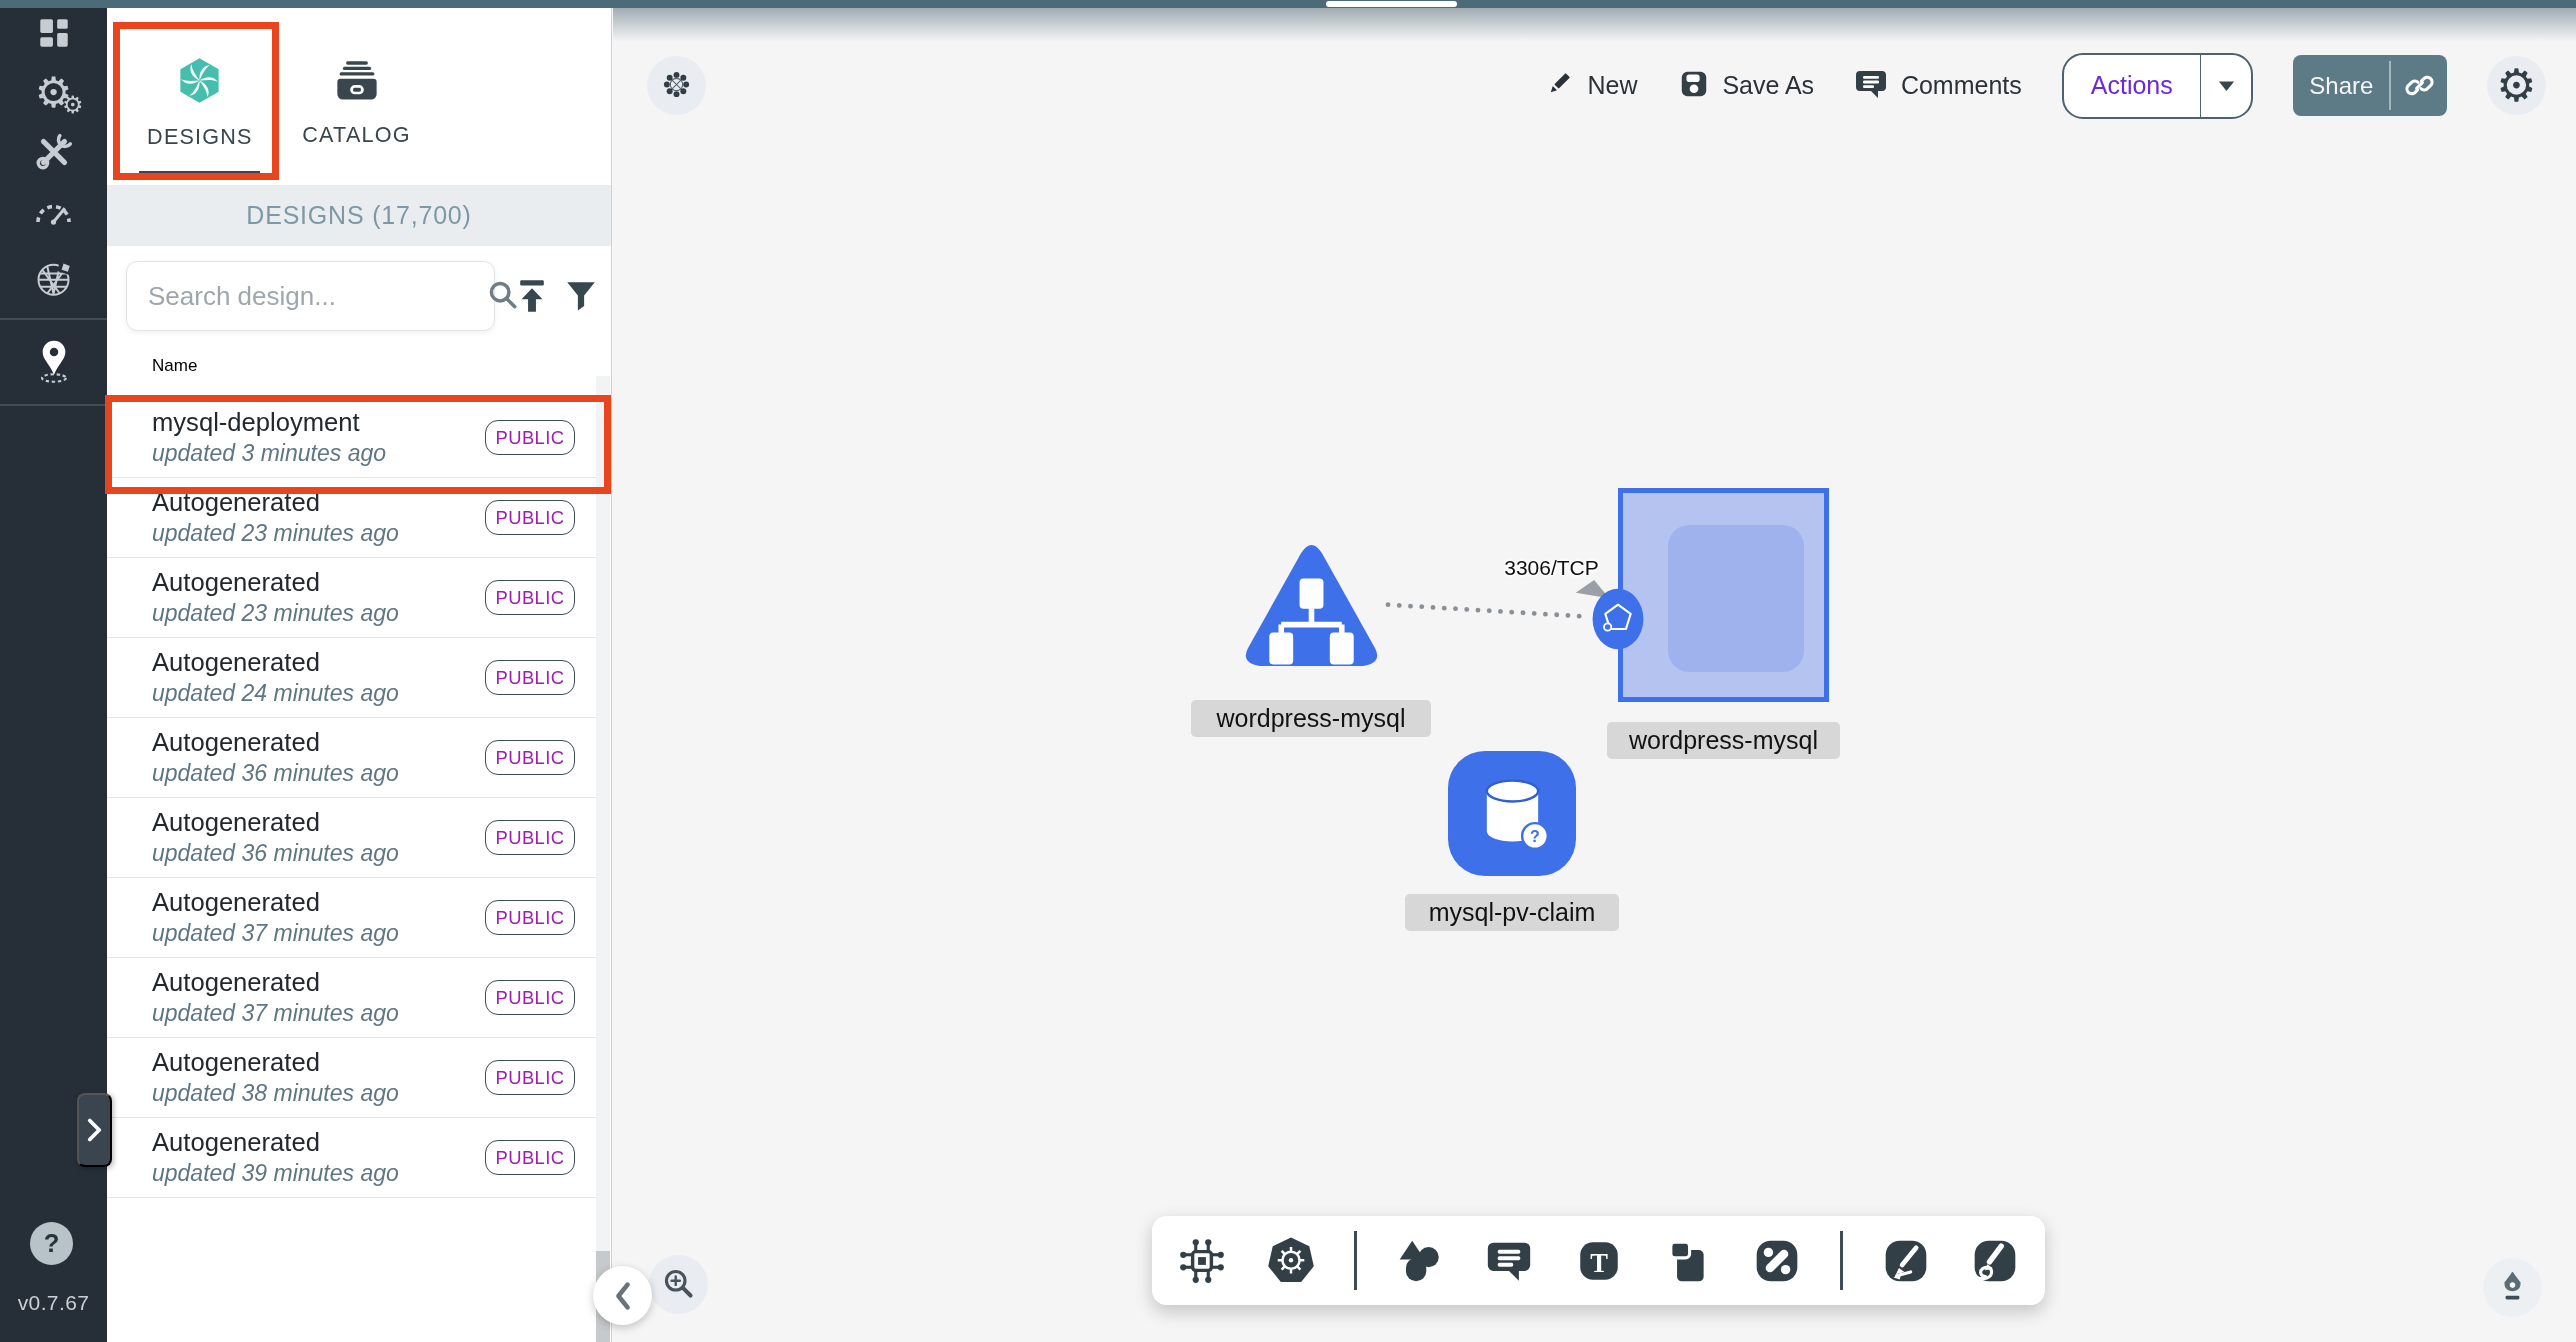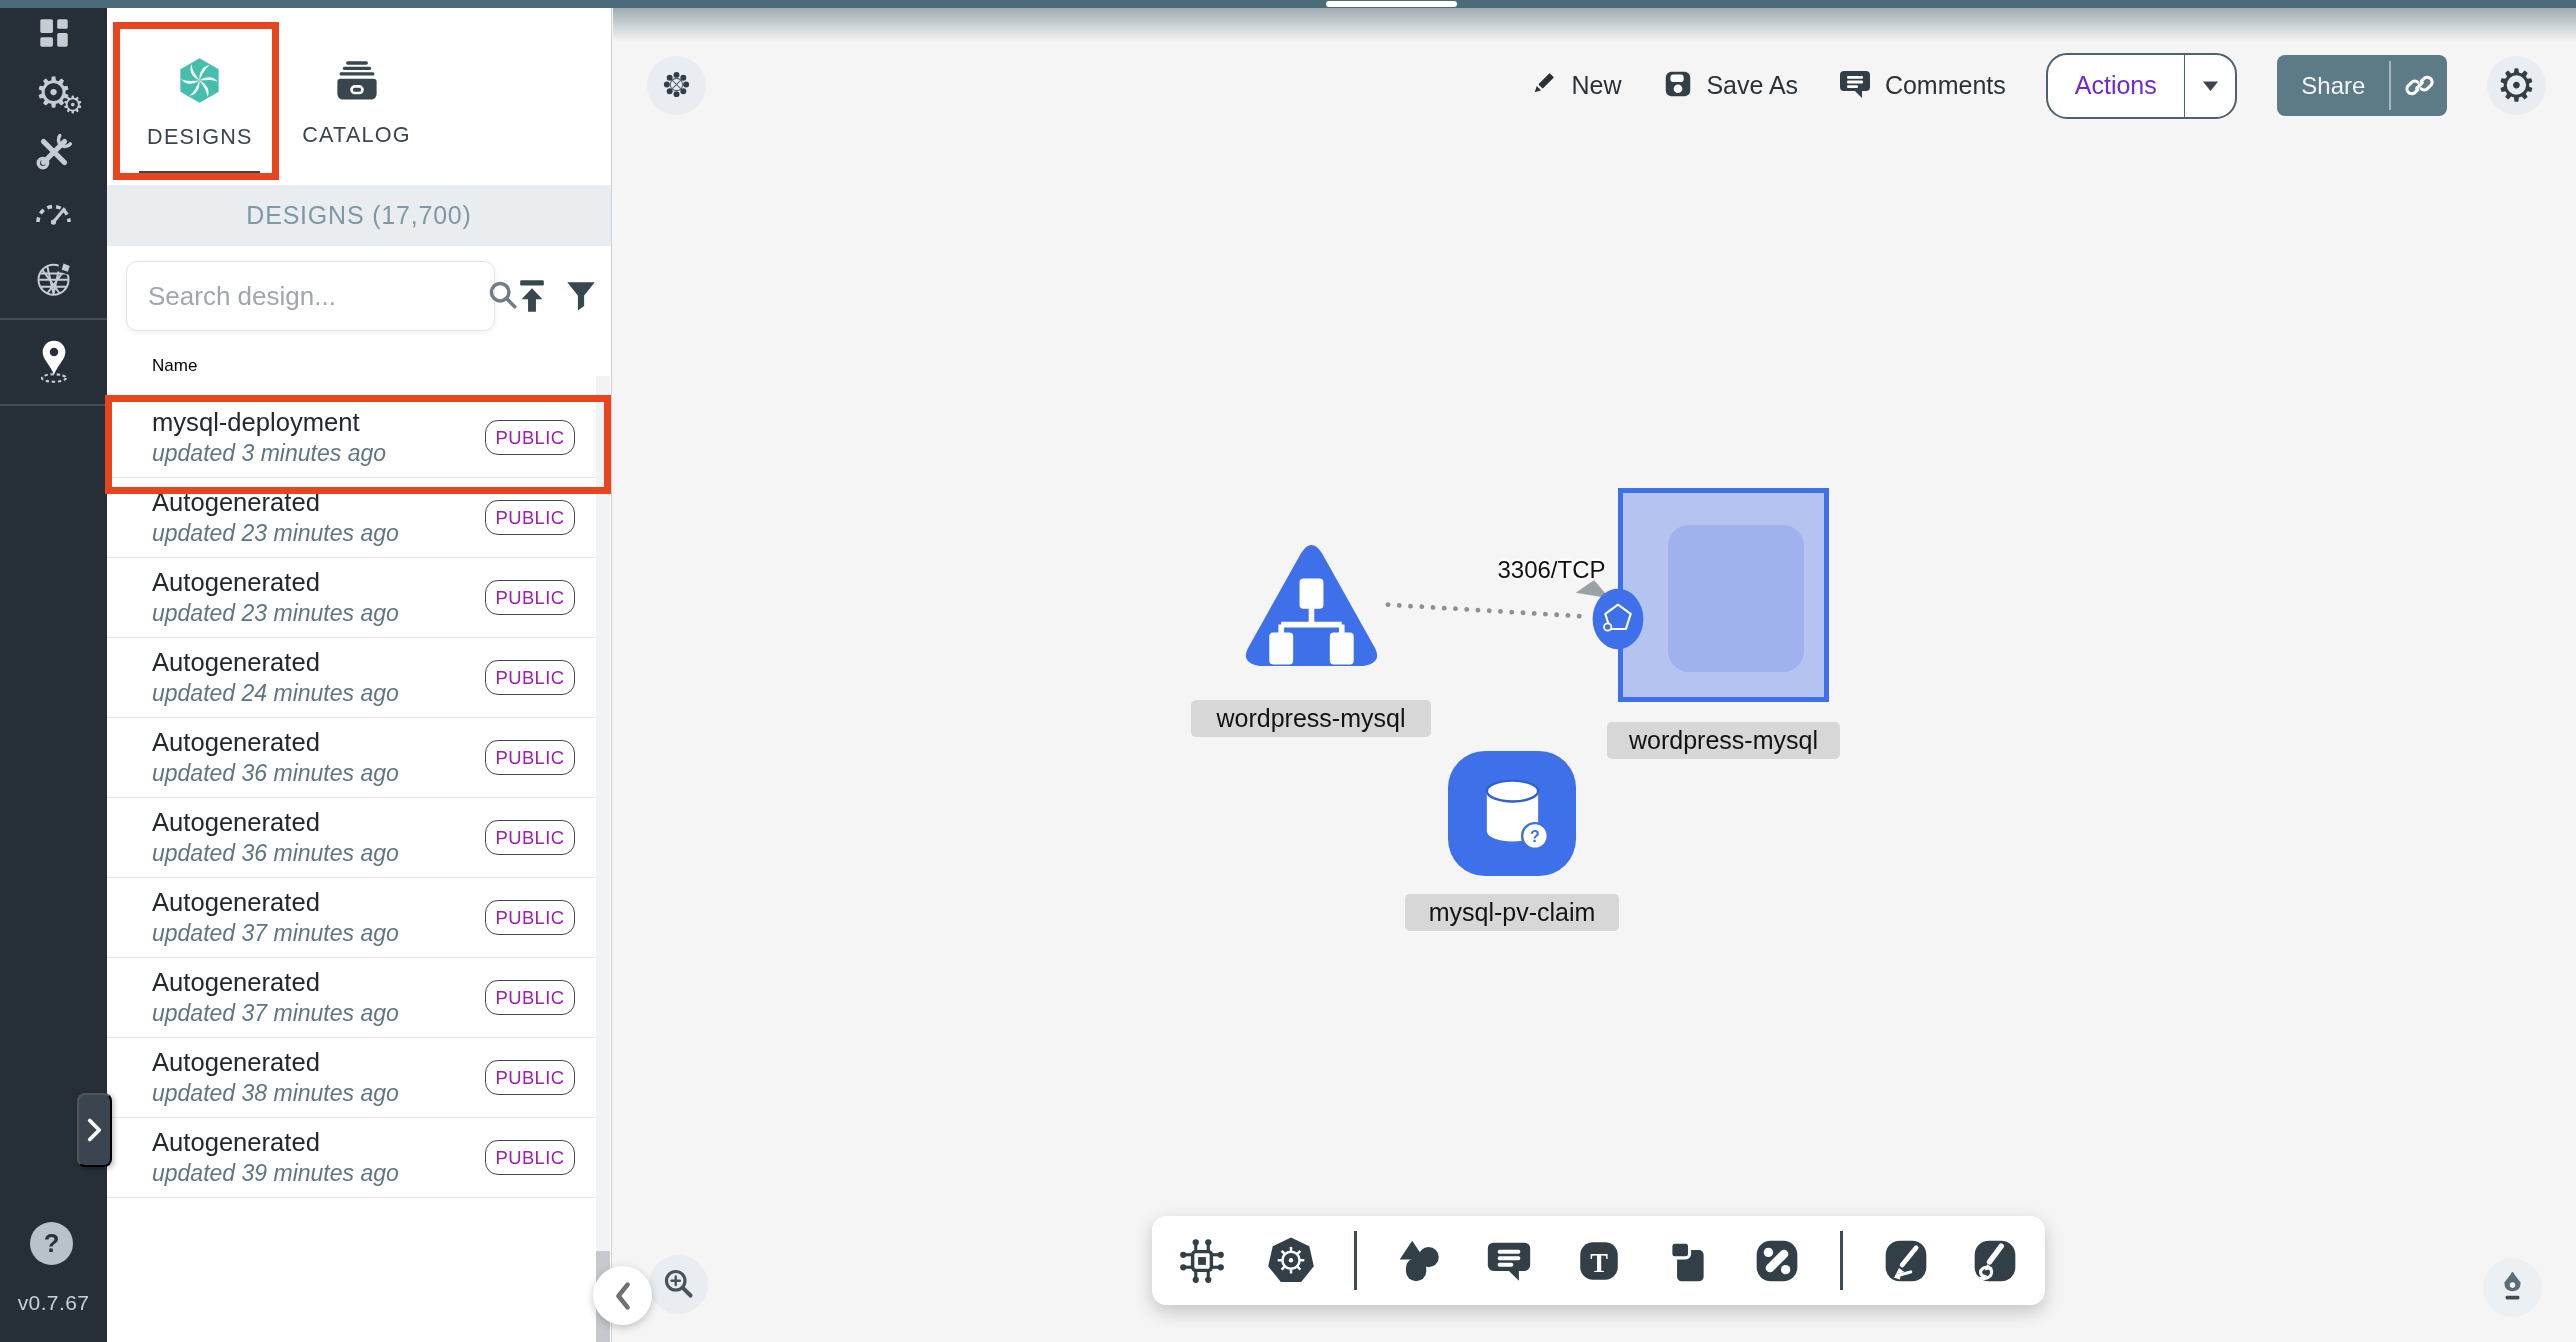--- a/index.html
+++ b/index.html
@@ -51,31 +51,31 @@
     box-shadow:0 2.4px 8px rgba(0,0,0,0.22);display:flex;align-items:center;justify-content:center;z-index:50;cursor:pointer;}
   
   .toolbar{position:absolute;top:51px;right:30px;height:69px;display:flex;align-items:center;gap:40px;}
   .tb-group{display:flex;align-items:center;gap:12.8px;cursor:pointer;}
   .tb-label{font-size:25px;color:#2A3238;}
   .actions-btn{height:62px;border:2px solid #4E616C;border-radius:21px;background:#fff;display:flex;align-items:stretch;cursor:pointer;}
   .actions-main{display:flex;align-items:center;padding:0 27px;font-size:25px;color:#6d28d9;}
   .actions-split{width:1.6px;background:#4E616C;}
   .actions-caret{width:50px;display:flex;align-items:center;justify-content:center;}
   .share-btn{height:61px;border-radius:8px;background:#5D7A87;display:flex;align-items:stretch;border:none;cursor:pointer;}
-  .share-main{display:flex;align-items:center;padding:0 24px;font-size:24px;color:#F4F6F7;}
+  .share-main{display:flex;align-items:center;padding:0 16px;font-size:24px;color:#F4F6F7;}
   .share-split{width:1.6px;background:rgba(255,255,255,0.45);margin:6.4px 0;}
   .share-link{width:56px;display:flex;align-items:center;justify-content:center;}
   
   .node-label{position:absolute;background:#D7D7D7;border-radius:4.8px;height:37px;display:flex;align-items:center;justify-content:center;
     font-size:25px;color:#121212;}
   .square-node{position:absolute;left:1005px;top:488px;width:211px;height:214px;border:5.6px solid #3E71E9;background:#B5C3F1;box-sizing:border-box;}
   .square-inner{position:absolute;left:45px;top:32px;width:136px;height:147px;border-radius:21px;background:#9FB2EE;}
   .pvc-node{position:absolute;left:835px;top:751px;width:128px;height:125px;border-radius:37px;background:#3E71E9;
     display:flex;align-items:center;justify-content:center;}
-  .edge-label{position:absolute;left:846px;top:556px;width:185px;text-align:center;font-size:24px;font-weight:500;color:#101010;
+  .edge-label{position:absolute;left:846px;top:556px;width:185px;text-align:center;font-size:21px;font-weight:500;color:#101010;
     text-shadow:0 0 4.8px #fff,0 0 4.8px #fff,0 0 6.4px #fff,0 0 6.4px #fff,0 0 3.2px #fff;}
   
   .dock{position:absolute;left:539px;top:1216px;width:893px;height:89px;background:#ffffff;border-radius:14.4px;
     box-shadow:0 6.4px 17.6px rgba(0,0,0,0.20);display:flex;align-items:center;gap:38px;padding:0 24px;box-sizing:border-box;}
   .dock-item{width:53px;height:53px;display:flex;align-items:center;justify-content:center;cursor:pointer;background:none;border:none;padding:0;}
   .dock-divider{width:2.4px;height:59px;background:#3E4C55;}
 </style>
 </head>
 <body>
 

